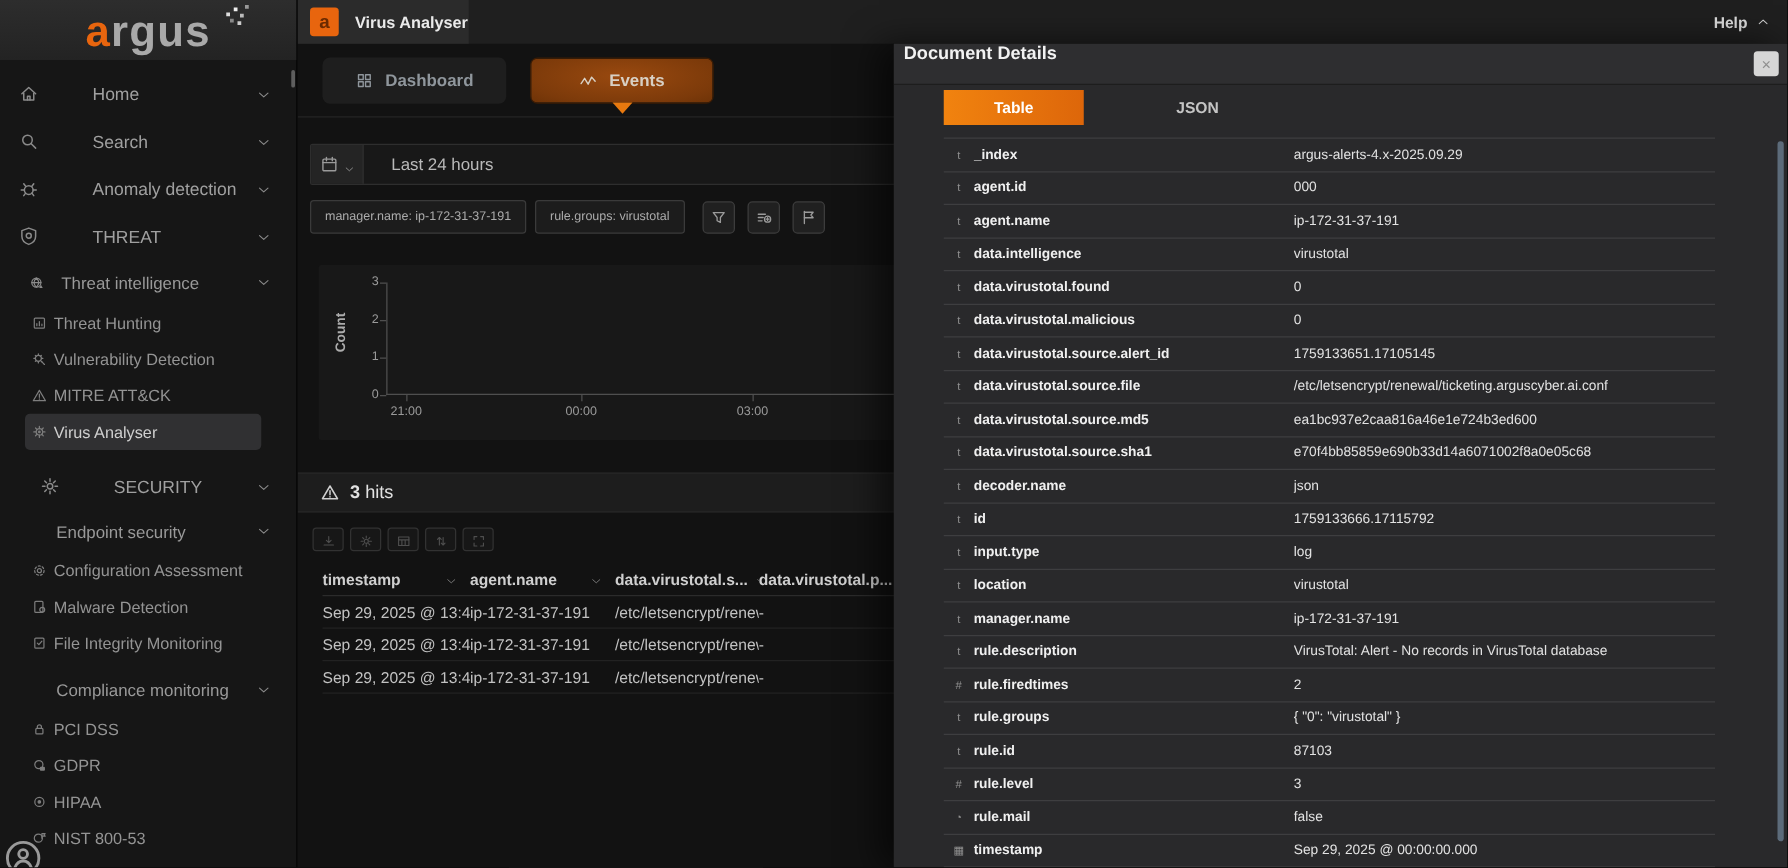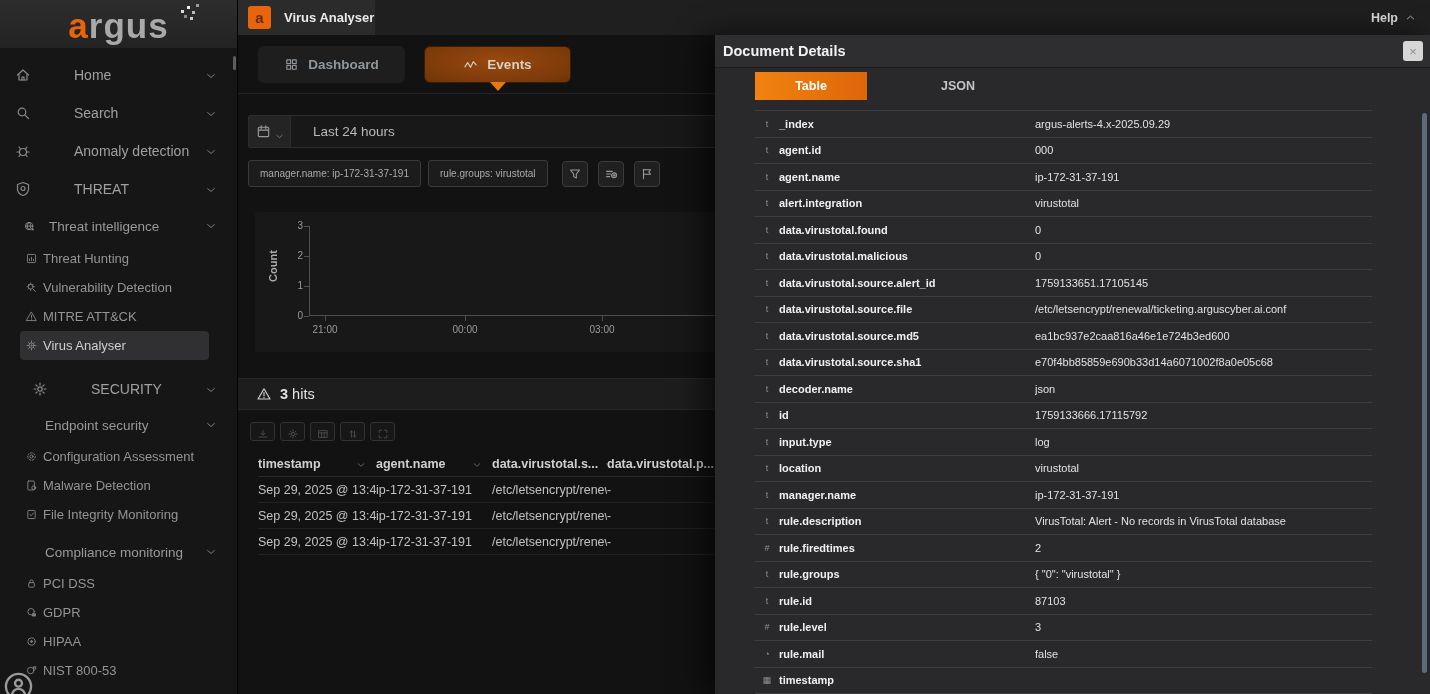--- a/index.html
+++ b/index.html
@@ -83,21 +83,21 @@
   .ev-table { position:absolute; left:0; right:0; top:416px; padding-left:20px; }
   .ev-head { display:grid; grid-template-columns:118px 116px 115px 112px; border-bottom:1px solid #2b2b2b; height:26px; }
   .ev-hcell { display:flex; align-items:center; gap:6px; color:#cfcfcf; font-weight:bold; font-size:12.5px; cursor:pointer; overflow:hidden; white-space:nowrap; padding-right:4px; }
   .ev-hcell .chev-sm { width:10px; height:10px; color:#7a7a7a; flex:none; margin-left:auto; margin-right:6px; }
   .ev-hcell .chev-sm svg{width:100%;height:100%;}
   .ev-row { display:grid; grid-template-columns:118px 116px 115px 112px; height:26px; border-bottom:1px solid #222; align-items:center; cursor:pointer; }
   .ev-cell { color:#c2c2c2; font-size:12.5px; white-space:nowrap; overflow:hidden; padding-right:8px; }
 
   
   .flyout { position:absolute; left:715px; top:35px; width:715px; bottom:0; background:#29292b; box-shadow:-12px 0 26px rgba(0,0,0,.6); z-index:10; overflow:hidden; }
-  .fly-header { position:relative; height:33px; background:#2e2e30; border-bottom:1px solid #1d1d1d; display:flex; align-items:center; }
+  .fly-header { position:relative; height:33px; background:#2e2e30; border-bottom:1px solid #1d1d1d; display:flex; align-items:flex-start; }
   .fly-title { margin-left:8px; color:#f2f2f2; font-weight:bold; font-size:14.5px; }
   .close-btn { position:absolute; right:7px; top:6px; width:20px; height:20px; background:#d6d6d6; border-radius:3px; color:#8f8f8f; font-size:13px; display:flex; align-items:center; justify-content:center; cursor:pointer; line-height:1; }
   .fly-tabs { position:absolute; left:40px; top:37px; display:flex; align-items:center; }
   .fly-tab { min-width:112px; height:28px; display:flex; align-items:center; justify-content:center; color:#c4c4c4; font-size:12.5px; font-weight:bold; cursor:pointer; padding:0 10px; }
   .fly-tab.active { background:linear-gradient(90deg,#f1830f,#dd660a); color:#fff; }
   .fly-tab + .fly-tab { margin-left:35px; }
   .detail-table { position:absolute; left:40px; top:75px; width:617px; border-top:1px solid #3e3e40; }
   .d-row { display:grid; grid-template-columns:24px 256px 1fr; align-items:center; height:26.5px; border-bottom:1px solid #3e3e40; }
   .d-ico { color:#8f8f8f; font-size:9px; text-align:center; font-style:normal; }
   .d-name { color:#f0f0f0; font-weight:bold; font-size:11px; white-space:nowrap; overflow:hidden; }
@@ -542,21 +542,21 @@
           <span class="d-name">agent.id</span>
           <span class="d-val">000</span>
         </div>
         <div class="d-row">
           <i class="d-ico">t</i>
           <span class="d-name">agent.name</span>
           <span class="d-val">ip-172-31-37-191</span>
         </div>
         <div class="d-row">
           <i class="d-ico">t</i>
-          <span class="d-name">alert.integration</span>
+          <span class="d-name">data.intelligence</span>
           <span class="d-val">virustotal</span>
         </div>
         <div class="d-row">
           <i class="d-ico">t</i>
           <span class="d-name">data.virustotal.found</span>
           <span class="d-val">0</span>
         </div>
         <div class="d-row">
           <i class="d-ico">t</i>
           <span class="d-name">data.virustotal.malicious</span>
@@ -633,20 +633,21 @@
           <span class="d-val">3</span>
         </div>
         <div class="d-row">
           <i class="d-ico">◔</i>
           <span class="d-name">rule.mail</span>
           <span class="d-val">false</span>
         </div>
         <div class="d-row">
           <i class="d-ico">▦</i>
           <span class="d-name">timestamp</span>
+          <span class="d-val">Sep 29, 2025 @ 00:00:00.000</span>
         </div>
       </div>
     <div class="fly-scroll">
       <div class="fly-thumb"></div>
     </div>
   </div>
 
 </div>
 
 </body></html>

